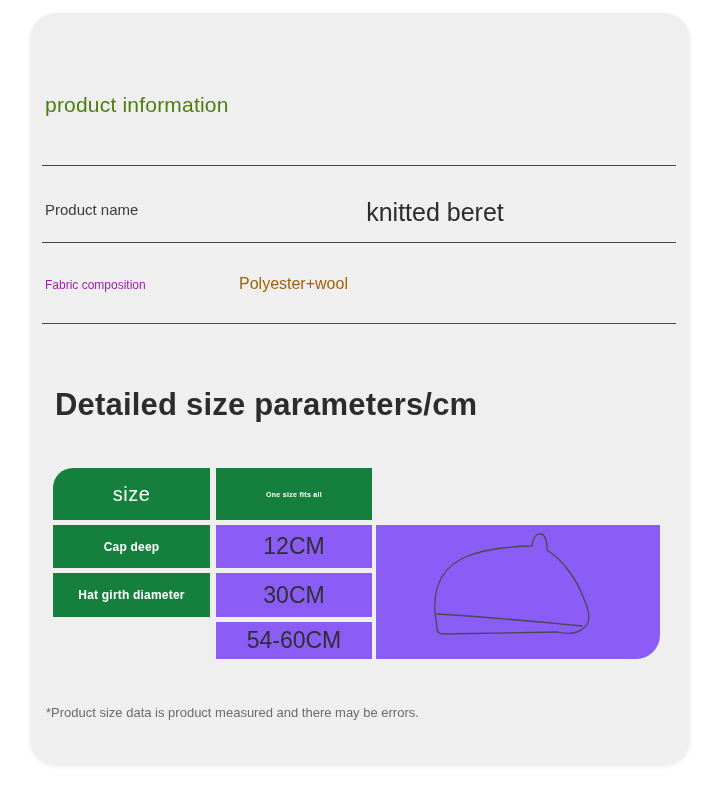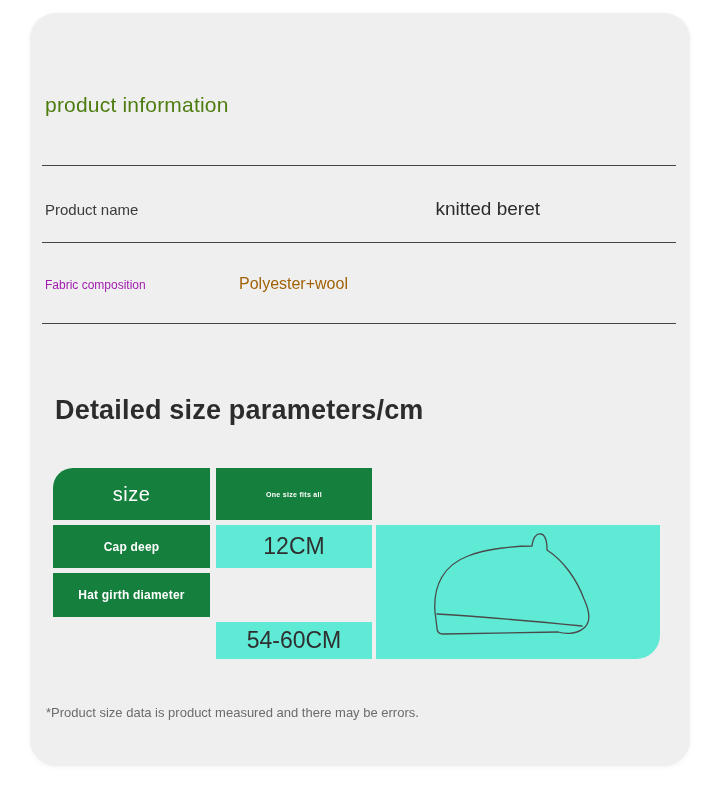--- a/index.html
+++ b/index.html
@@ -4,31 +4,31 @@
 <style>
   * { margin:0; padding:0; box-sizing:border-box; }
   html,body { width:717px; height:800px; background:#ffffff; font-family:"Liberation Sans", sans-serif; }
   .card {
     position:absolute; left:30px; top:13px; width:660px; height:753px;
     background:#efeff0; border-radius:26px;
     box-shadow:0 1px 5px rgba(0,0,0,0.05);
   }
   .abs { position:absolute; }
   .section-title-1 { left:15px; top:80px; font-size:21px; font-weight:500; color:#4d7c0f; letter-spacing:0.2px; }
-  .section-title-2 { left:25px; top:374px; font-size:27px; font-weight:600; color:#2c2c2c; letter-spacing:0.2px;margin-top:8px; }
+  .section-title-2 { left:25px; top:374px; font-size:31px; font-weight:600; color:#2c2c2c; letter-spacing:0.2px; }
   .divider { left:12px; width:634px; height:1px; background:#454545; }
   .d1 { top:152px; } .d2 { top:229px; } .d3 { top:310px; }
   .info-label-1 { left:15px; top:188px; font-size:15px; color:#3b3b3b; }
-  .info-value-1 { left:300px; top:185px; width:210px; text-align:right; font-size:19px; color:#2c2c2c; }
+  .info-value-1 { left:300px; top:185px; width:210px; text-align:center; font-size:25px; color:#2c2c2c; }
   .info-label-2 { left:15px; top:265px; font-size:12px; color:#a21caf; }
   .info-value-2 { left:209px; top:262px; font-size:16px; color:#a16207; }
 
   .cell { position:absolute; display:flex; align-items:center; justify-content:center; }
   .gray { background:#15803d; color:#ffffff; }
-  .white { background:#5eead4; color:#2f2f2f; }
+  .white { background:#8b5cf6; color:#2f2f2f; }
 
   .hA { left:23px;  top:455px; width:157px; height:52px; border-radius:20px 0 0 0; font-size:20px; font-weight:500; letter-spacing:0.5px; }
   .hB { left:186px; top:455px; width:156px; height:52px; font-size:7px; font-weight:bold; letter-spacing:0.3px; }
   .hC { left:346px; top:455px; width:284px; height:52px; border-radius:0 20px 0 0; font-size:10.5px; font-weight:bold; letter-spacing:0.2px; }
 
   .rl  { left:23px; width:157px; font-size:12px; font-weight:bold; letter-spacing:0.2px; }
   .rv  { left:186px; width:156px; font-size:23px; }
   .r1 { top:512px; height:43px; }
   .r2 { top:560px; height:44px; }
   .r3 { top:609px; height:37px; }
@@ -59,20 +59,21 @@
 
   <div class="abs section-title-2">Detailed size parameters/cm</div>
 
   <div class="cell gray hA">size</div>
   <div class="cell gray hB">One size fits all</div>
 
   <div class="cell gray rl r1">Cap deep</div>
   <div class="cell white rv r1">12CM</div>
 
   <div class="cell gray rl r2">Hat girth diameter</div>
+  <div class="cell white rv r2">30CM</div>
 
   <div class="cell white rv r3">54-60CM</div>
 
   <div class="cell white measure-cell">
     <svg width="284" height="134" viewBox="0 0 284 134">
       <g fill="none" stroke="#4a4a4a" stroke-width="1.3" stroke-linejoin="round" stroke-linecap="round">
 
         <path d="M 59,87
                  C 57,60 68,40 92,31
                  C 112,23 142,21 156,21

